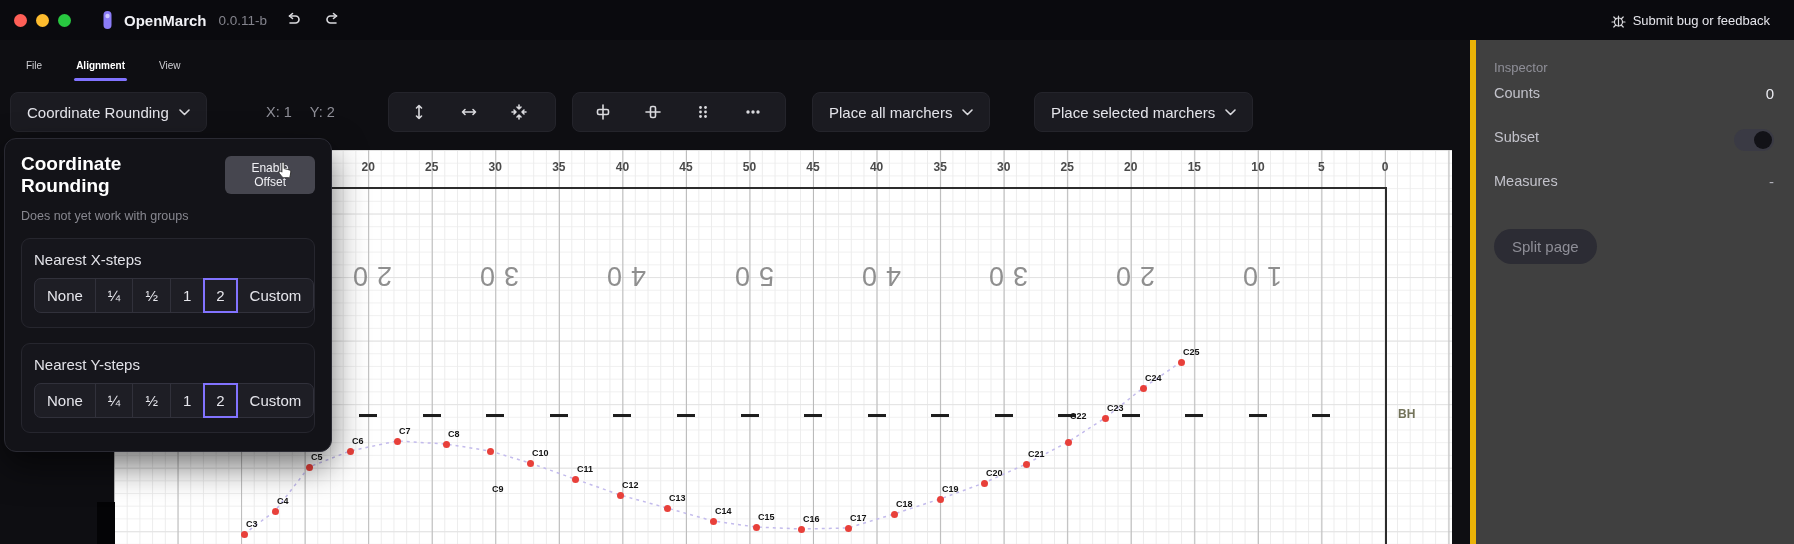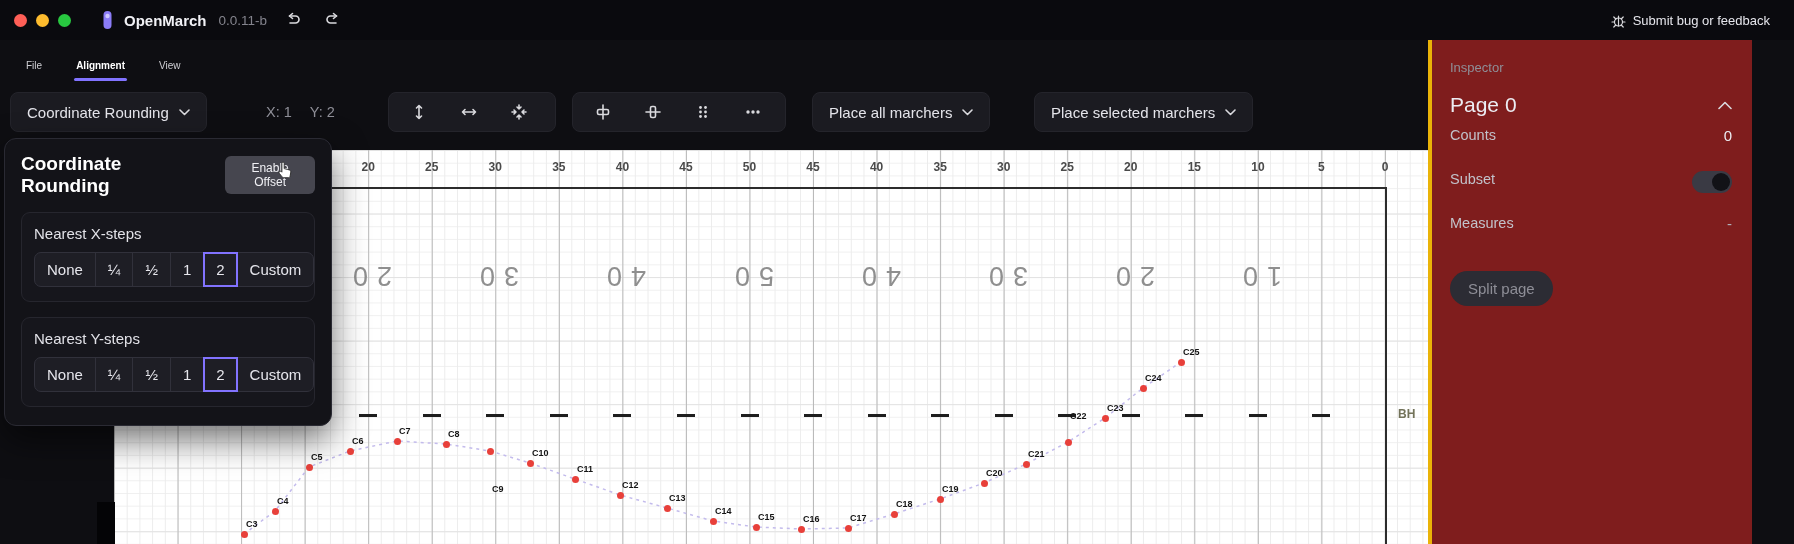--- a/index.html
+++ b/index.html
@@ -71,21 +71,21 @@
   .ruler-num { position:absolute; top:10px; width:28px; text-align:center; font-size:12px; font-weight:600; color:#4a4a4a; }
   .yard-num { position:absolute; top:110px; width:80px; text-align:center; font-size:27px; color:#8f8f8f; letter-spacing:9px;
               transform:rotate(180deg); }
   .hash { position:absolute; top:264px; width:18px; height:3px; background:#1e1e1e; }
   .dot { position:absolute; width:7px; height:7px; border-radius:50%; background:#e8403a; }
   .dot-label { position:absolute; font-size:9px; font-weight:700; color:#141414; }
   .bh { position:absolute; left:1284px; top:257px; font-size:12px; font-weight:700; color:#73735a; }
   .corner-block { position:absolute; left:97px; top:502px; width:18px; height:42px; background:#040406; }
 
   
-  .inspector { position:absolute; left:1428px; top:40px; width:324px; height:504px; background:#7f1d1d; border-left:4px solid #eab308;
+  .inspector { position:absolute; left:1470px; top:40px; width:324px; height:504px; background:#404040; border-left:6px solid #eab308;
                padding:20px 20px 0 18px; }
   .insp-label { font-size:13px; color:#8f8f98; }
   .page-row { margin-top:18px; display:flex; align-items:center; justify-content:space-between; }
   .page-title { font-size:21px; color:#ececf2; }
   .insp-row { height:44px; display:flex; align-items:flex-start; justify-content:space-between; }
   .insp-rows { margin-top:10px; }
   .row-label { font-size:14.5px; color:#c2c2ca; }
   .row-value { font-size:15px; color:#ececf2; }
   .row-value.muted { color:#b0b0b8; }
   .toggle { width:40px; height:22px; border-radius:11px; background:#3a3a44; position:relative; border:none; }
@@ -333,20 +333,21 @@
   <svg width="11" height="7" viewBox="0 0 11 7" class="stroke-ic">
       <path d="M1 1l4.5 4.5L10 1"></path>
     </svg>
 </button>
 
 <div class="popup">
   <div class="popup-head">
     <span class="popup-title">Coordinate Rounding</span>
     <button class="offset-btn">Enable Offset</button>
   </div>
+  <div class="popup-note">Does not yet work with groups</div>
 
   <div class="step-box">
     <div class="seg-title">Nearest X-steps</div>
     <div class="seg">
         <button class="seg-btn">None</button>
         <button class="seg-btn">¼</button>
         <button class="seg-btn">½</button>
         <button class="seg-btn">1</button>
         <button class="seg-btn sel">2</button>
         <button class="seg-btn">Custom</button>
@@ -367,28 +368,20 @@
 </div>
 
 <span class="cursor">
   <svg width="16" height="19" viewBox="0 0 15 18">
     <path d="M5.5 10.5V3.2c0-.7.5-1.2 1.1-1.2s1.1.5 1.1 1.2v5l2.9.6 2.4.8c.7.25 1.1.9 1 1.6l-.7 4.1c-.15.9-.9 1.5-1.8 1.5H7.2c-.6 0-1.2-.3-1.5-.8L3 12.6c-.4-.6-.2-1.4.4-1.8.5-.3 1.2-.2 1.6.2l.5.5z" fill="#ffffff" stroke="#2b2b2b" stroke-width="0.9"></path>
   </svg>
 </span>
 
 <div class="inspector">
   <div class="insp-label">Inspector</div>
-  <div class="page-row">
-    <span class="page-title">Page 0</span>
-    <button style="background:none;border:none">
-      <svg width="14" height="9" viewBox="0 0 14 9" class="stroke-ic">
-          <path d="M1 7.5 7 1.5l6 6"></path>
-        </svg>
-    </button>
-  </div>
   <div class="insp-rows">
     <div class="insp-row">
       <span class="row-label">Counts</span>
       <span class="row-value">0</span>
     </div>
     <div class="insp-row">
       <span class="row-label">Subset</span>
       <button class="toggle">
         <span class="knob"></span>
       </button>

